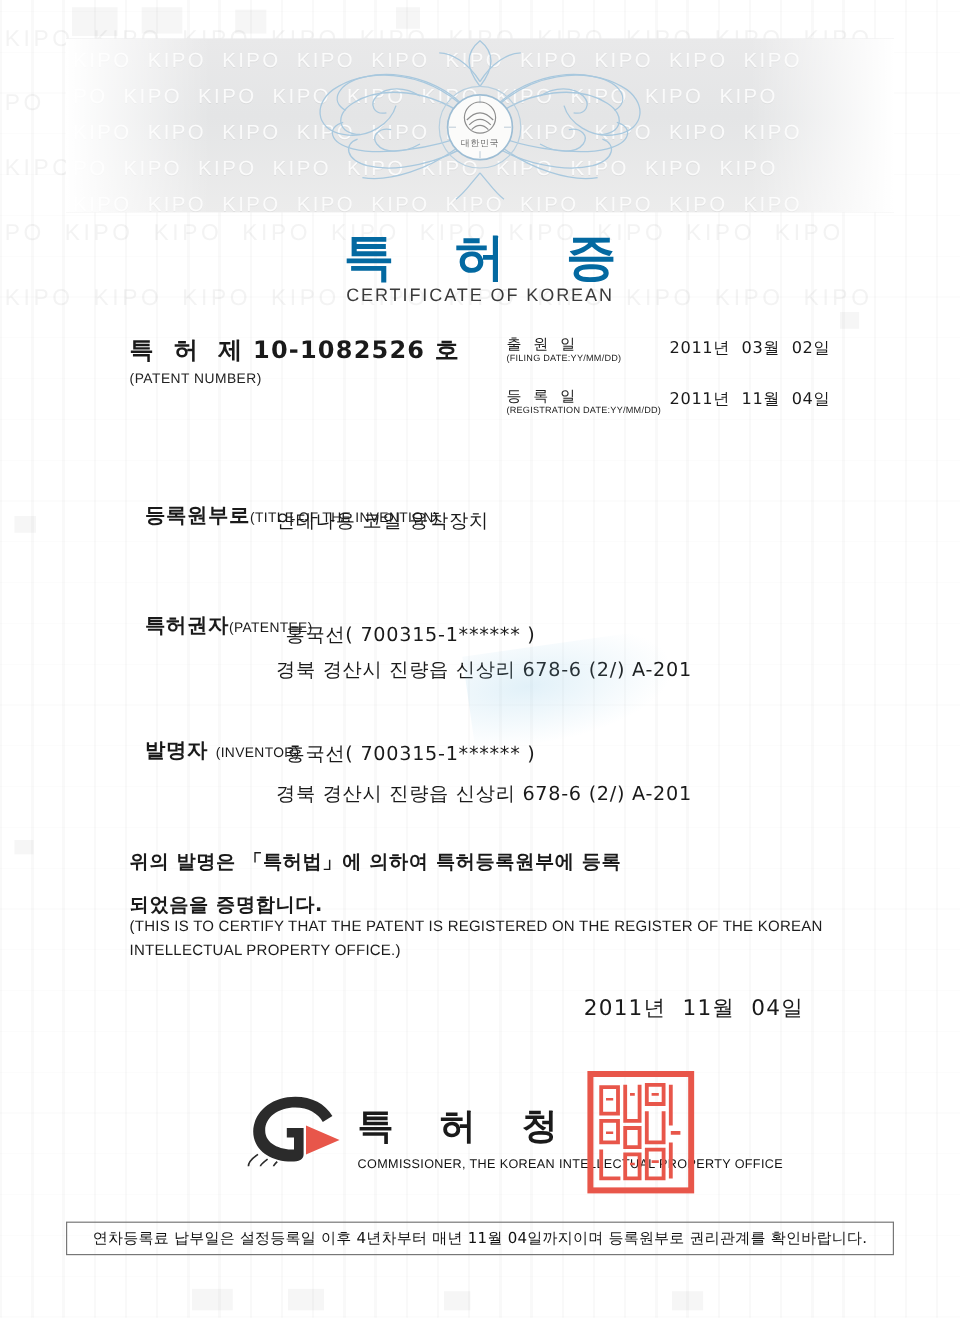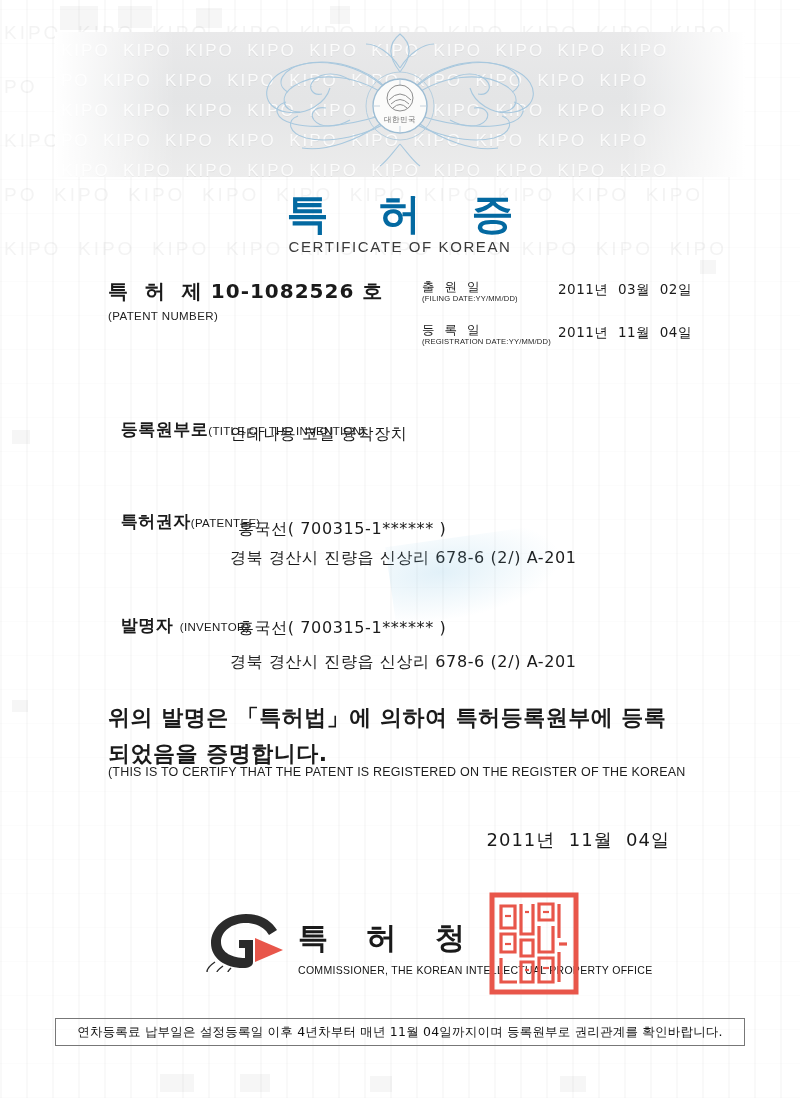--- a/index.html
+++ b/index.html
@@ -196,21 +196,21 @@
     letter-spacing: 0.6px;
     white-space: pre;
   }
 
   
   .certify-ko {
     position: absolute;
     left: 108px;
     top: 700px;
     width: 620px;
-    font-size: 22px;
+    font-size: 16px;
     font-weight: bold;
     line-height: 36px;
     letter-spacing: 0.5px;
   }
   .certify-en {
     position: absolute;
     left: 108px;
     top: 762px;
     width: 620px;
     font-family: "Liberation Sans", sans-serif;
@@ -417,20 +417,21 @@
 <div class="field-body" style="left:230px; top:652px;">경북 경산시 진량읍 신상리 678-6 (2/) A-201</div>
 
 <div class="blue-smudge"></div>
 
 <div class="certify-ko">
   <div>위의 발명은 「특허법」에 의하여 특허등록원부에 등록</div>
   <div>되었음을 증명합니다.</div>
 </div>
 <div class="certify-en">
   <div>(THIS IS TO CERTIFY THAT THE PATENT IS REGISTERED ON THE REGISTER OF THE KOREAN</div>
+  <div>INTELLECTUAL PROPERTY OFFICE.)</div>
 </div>
 
 <div class="date-line">2011년  11월  04일</div>
 
 <div class="sig">
   <svg class="sig-logo" viewBox="0 0 82 62">
     <path d="M41 4 C20 4 6 18 6 33 C6 48 20 58 38 58 C44 58 48 56 48 52 L48 30 L34 30 L34 38 L40 38 L40 48 C28 48 16 43 16 32 C16 21 27 13 41 13 C52 13 60 18 64 25 L72 20 C66 10 55 4 41 4 Z" fill="#2b2b2b"></path>
     <path d="M50 28 L78 40 L50 52 Z" fill="#e8564a"></path>
     <g stroke="#2b2b2b" stroke-width="1.4" fill="none">
       <path d="M10 52 C4 56 2 60 2 62"></path>

